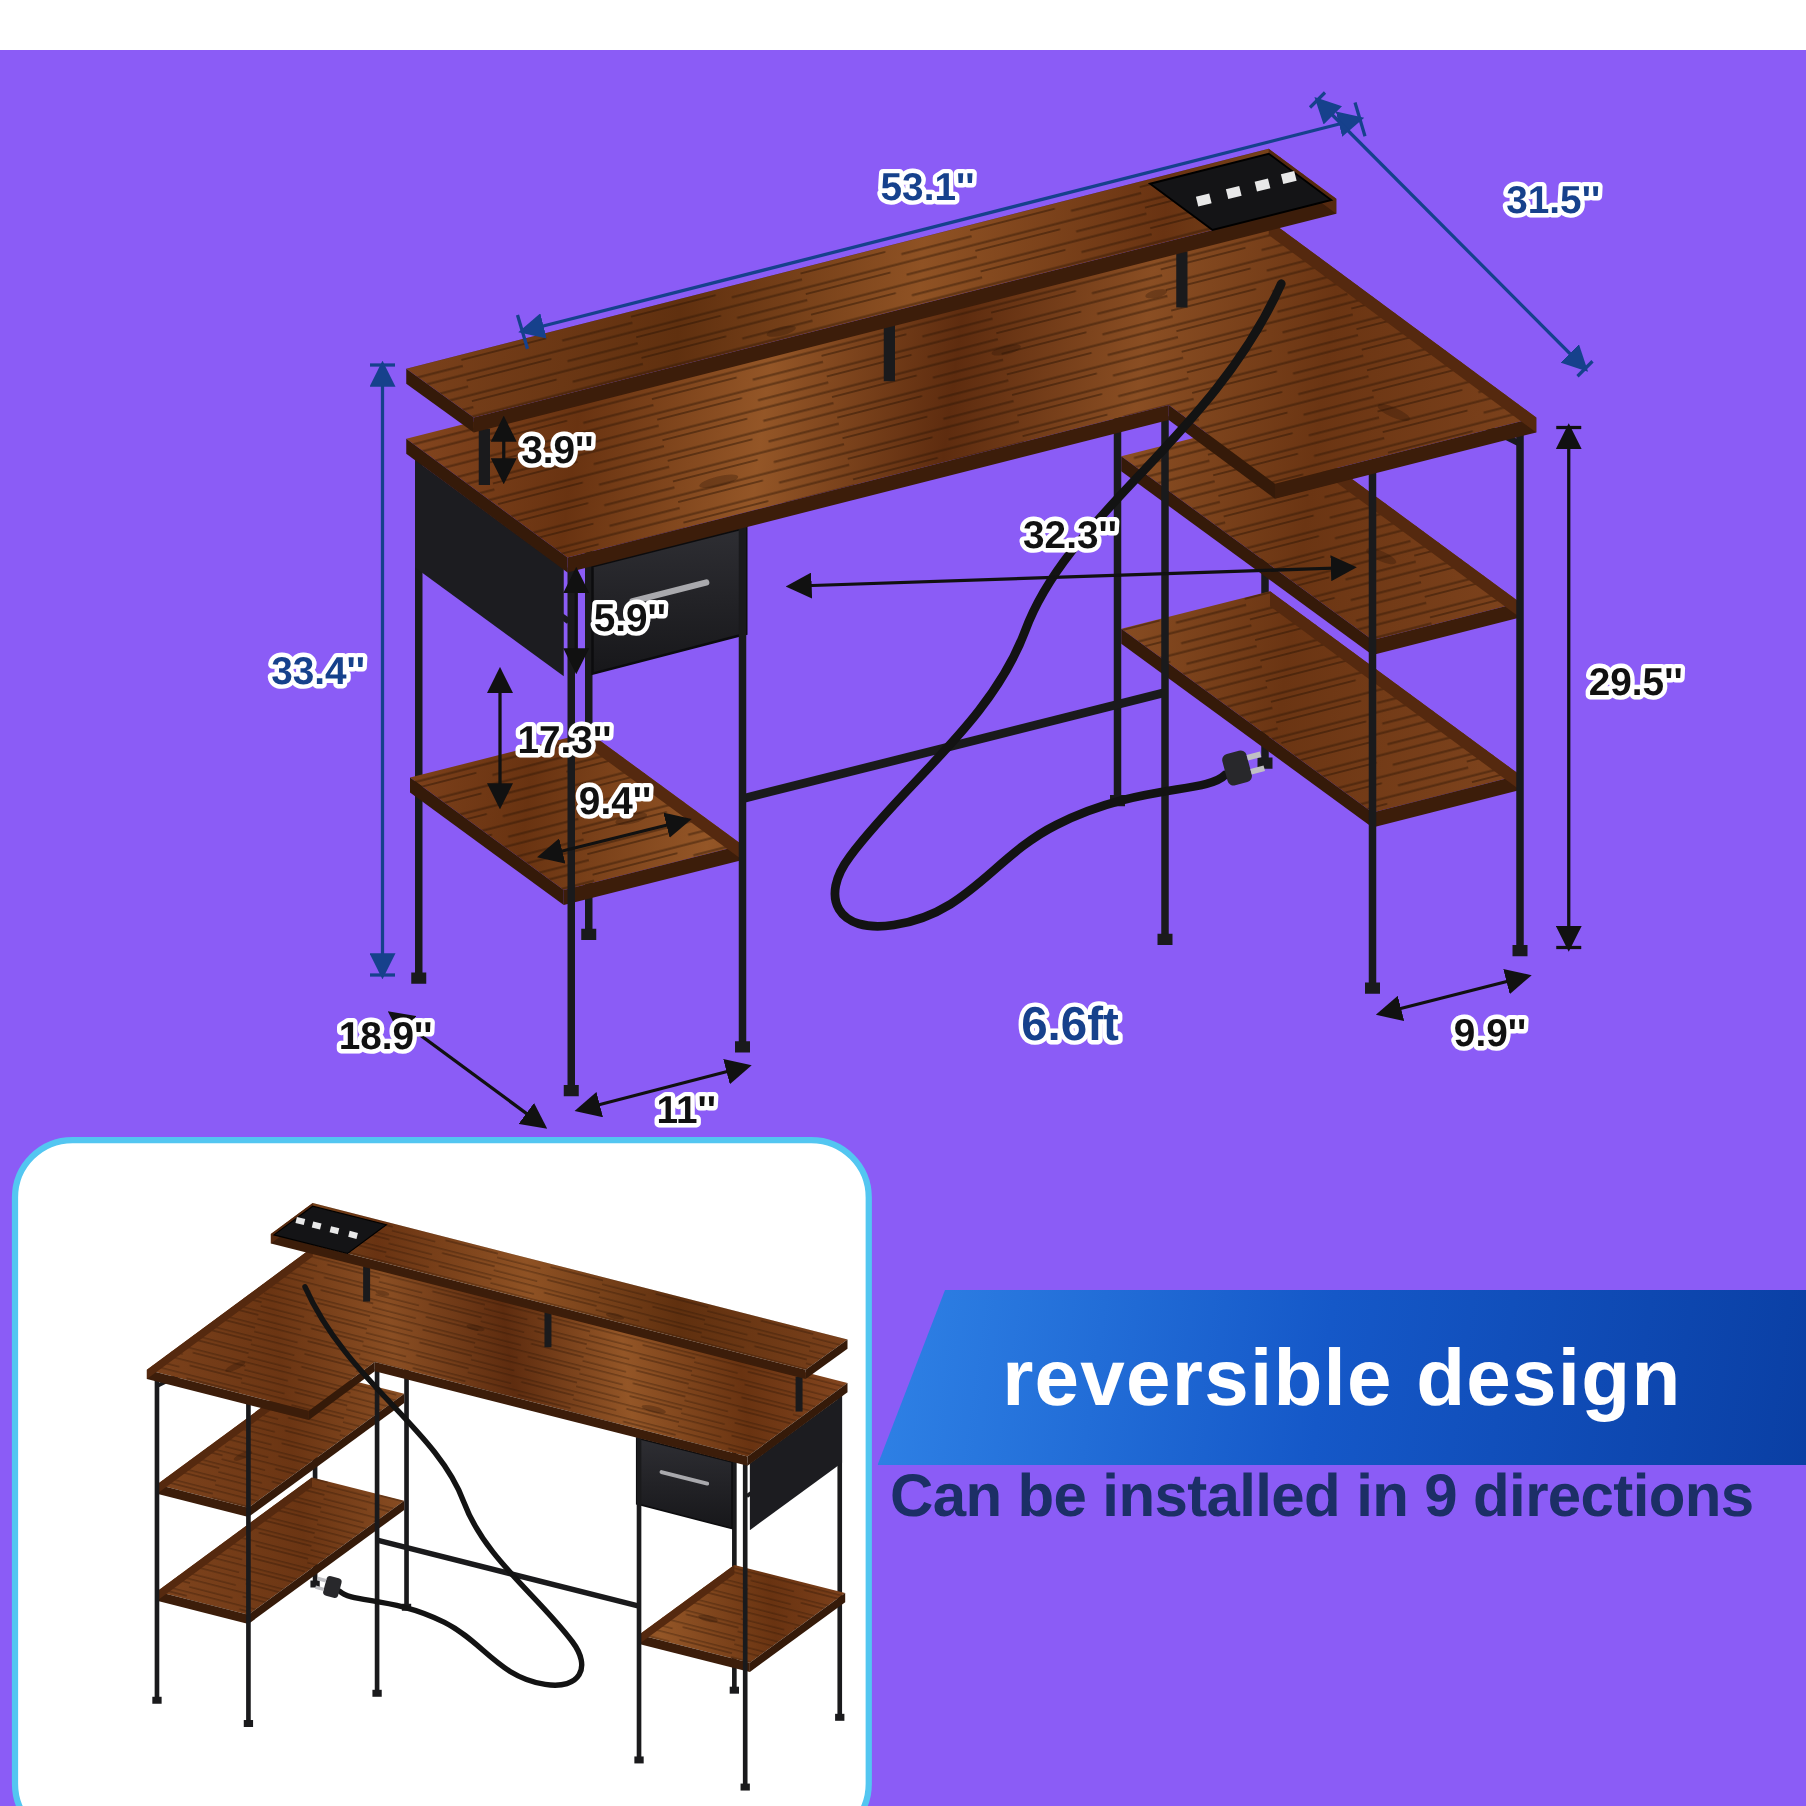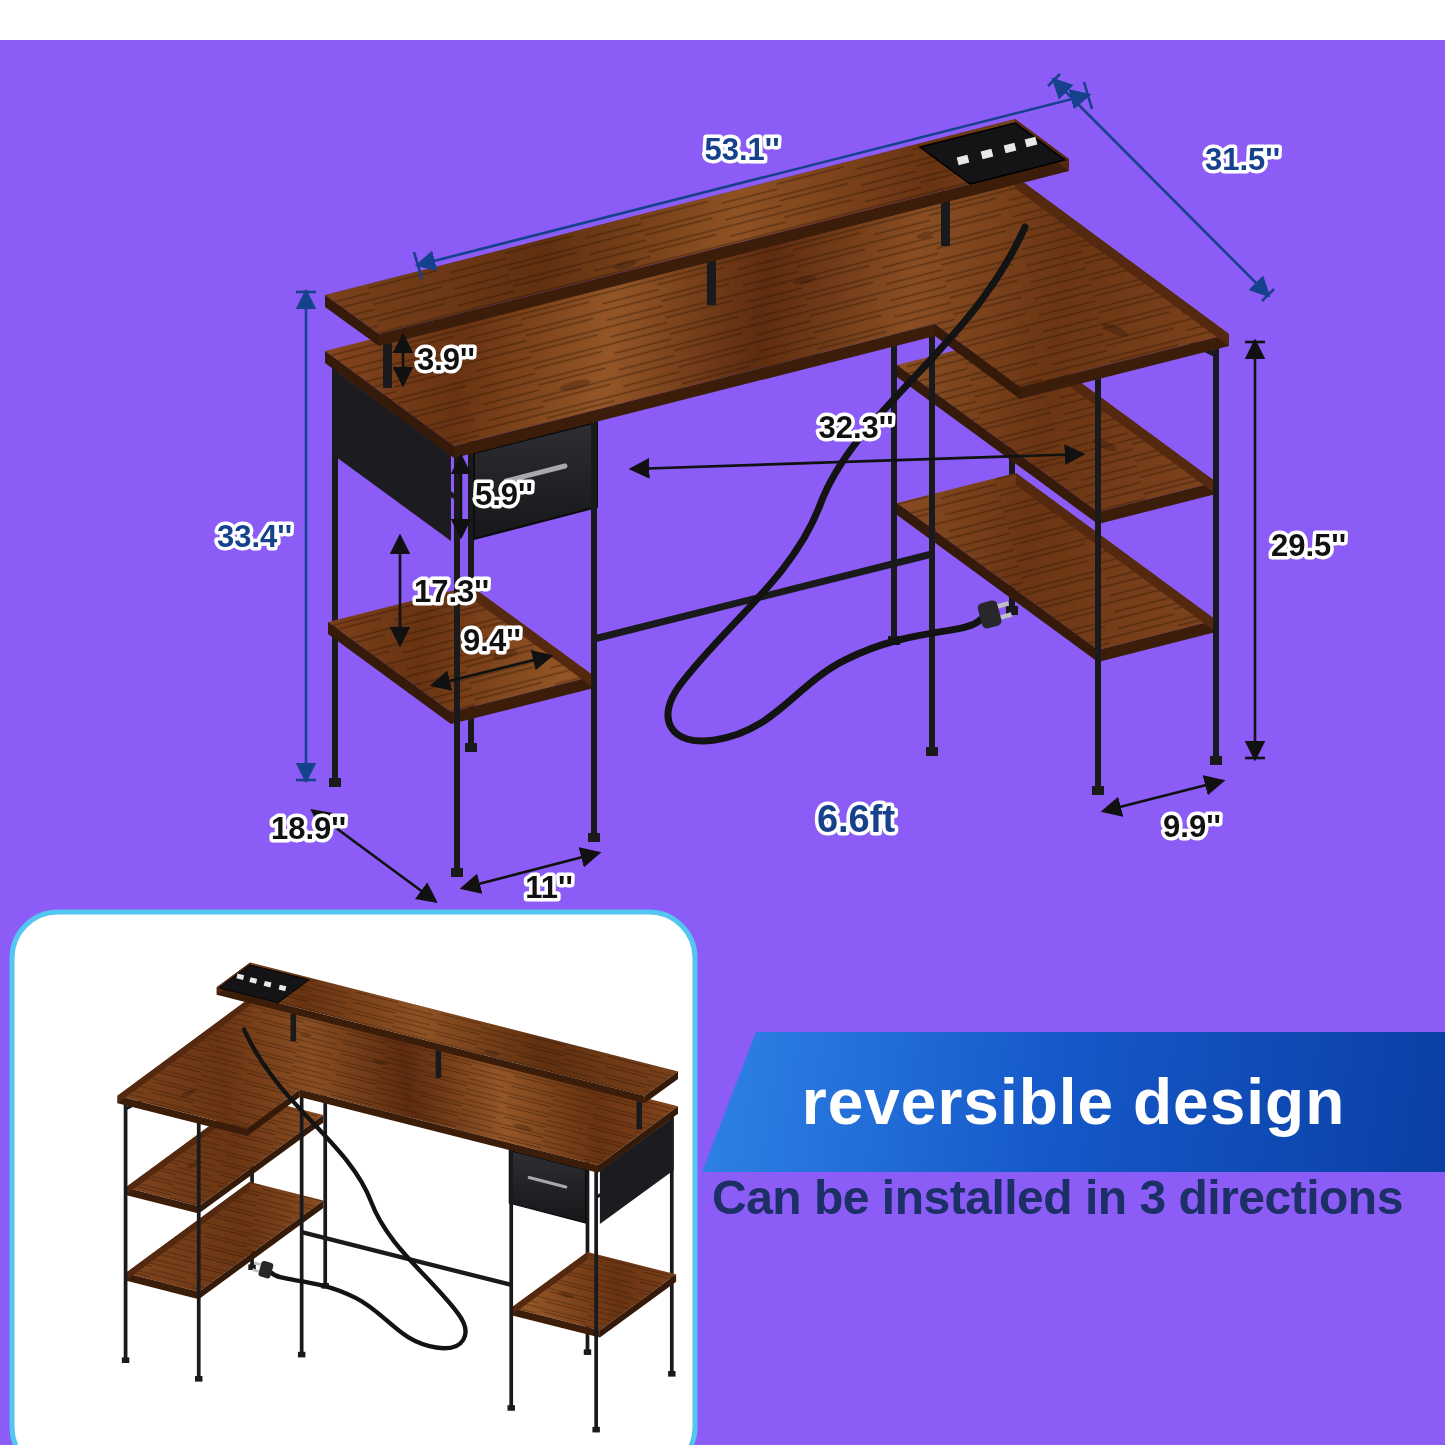--- a/index.html
+++ b/index.html
@@ -272,14 +272,14 @@
     <g>
       <rect x="12" y="872" width="683" height="561" rx="46" fill="#ffffff" stroke="#53c6f1" stroke-width="5"></rect>
       <use href="#desk" transform="translate(678,920) scale(-0.62,0.62)"></use>
     </g>
   </svg>
 
   <div class="banner">
     <span class="banner-title">reversible design</span>
   </div>
 
-  <div class="subtitle">Can be installed in 3 directions</div>
+  <div class="subtitle">Can be installed in 9 directions</div>
 </div>
 
 </body></html>

